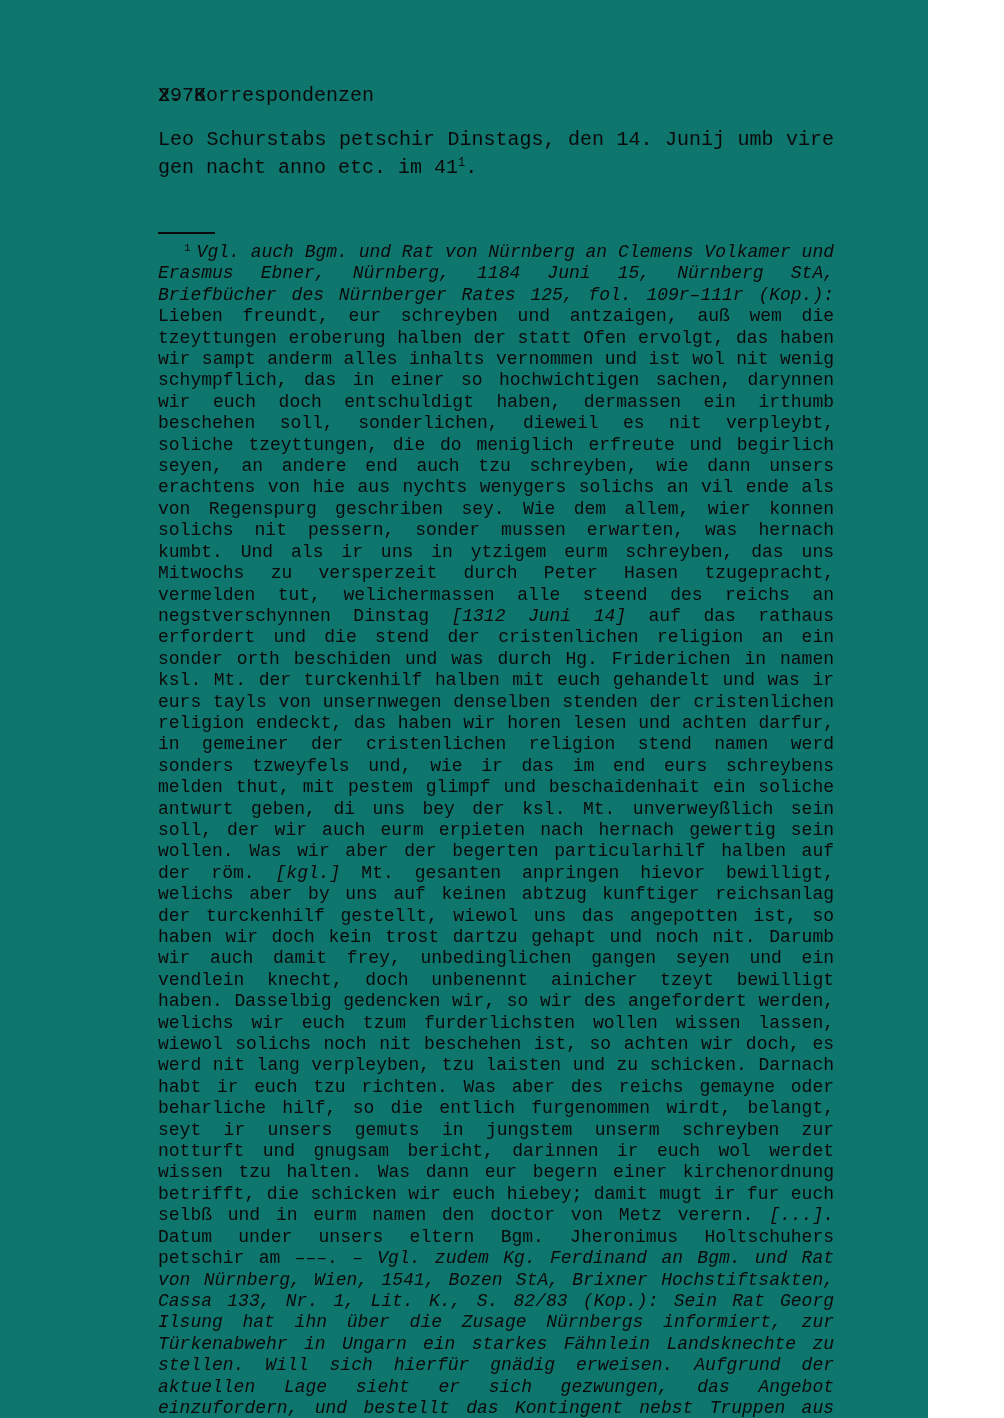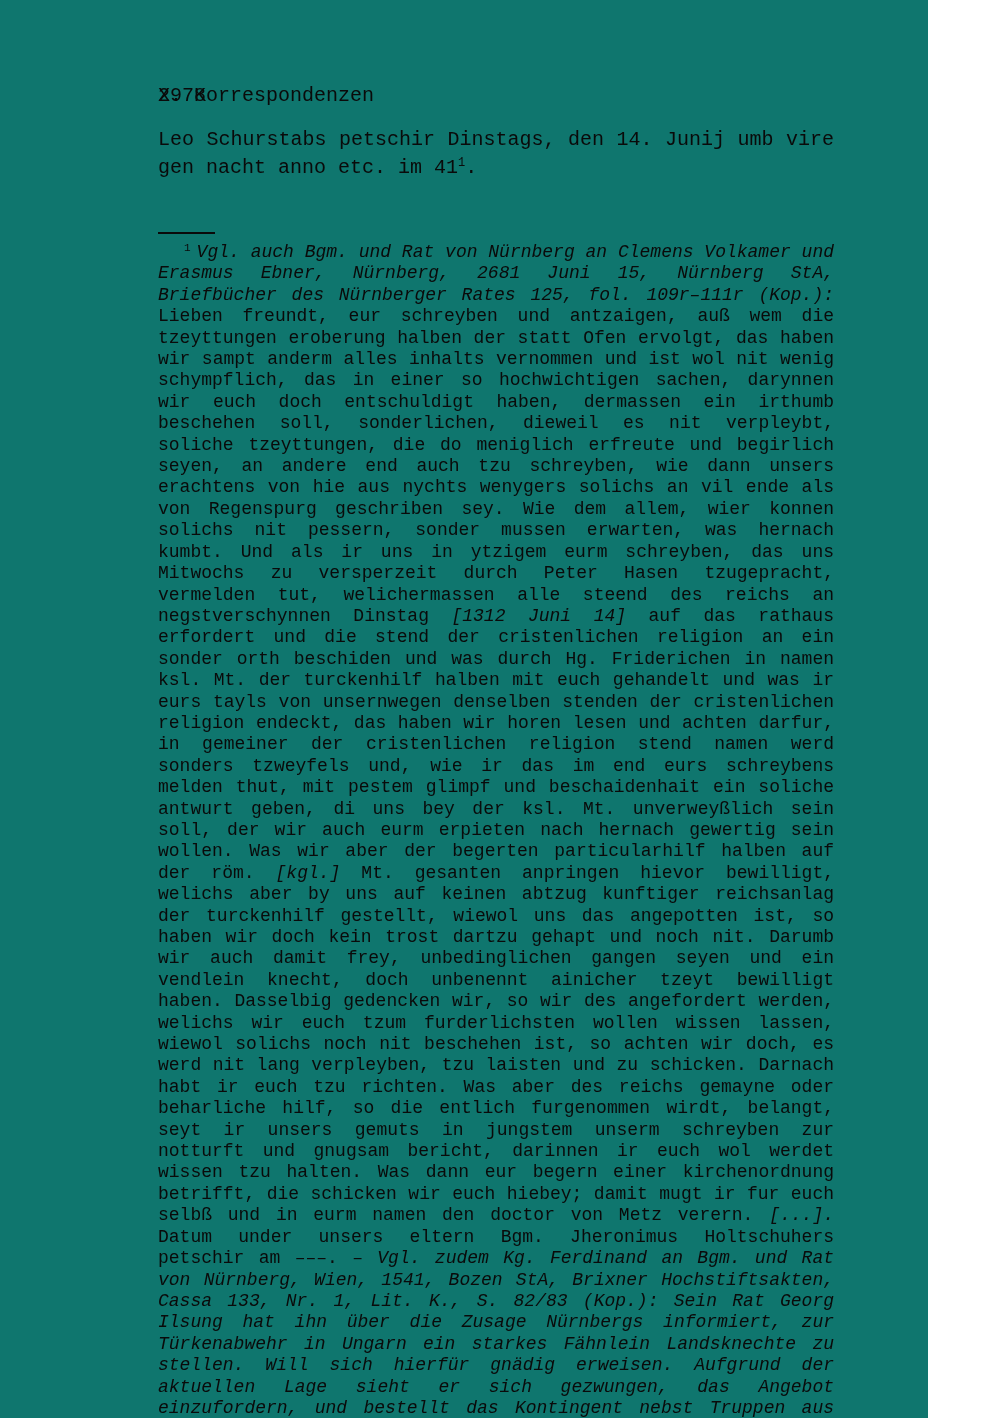--- a/index.html
+++ b/index.html
@@ -73,21 +73,21 @@
 
   <div class="running-header">
     <span class="pagenum">2978</span>
     <span class="runhead-wrap">X. Korrespondenzen</span>
   </div>
 
   <p class="bodytext"><span>Leo Schurstabs petschir Dinstags, den 14. Junij umb vire gen nacht anno etc. im 41</span><sup>1</sup><span>.</span></p>
 
   <div class="fnrule"></div>
 
-  <p class="footnote"><sup class="fnnum">1</sup><span class="it">Vgl. auch Bgm. und Rat von Nürnberg an Clemens Volkamer und Erasmus Ebner, Nürnberg, 2681 Juni 15, Nürnberg StA, Briefbücher des Nürnberger Rates 125, fol. 109r–111r (Kop.):</span>
+  <p class="footnote"><sup class="fnnum">1</sup><span class="it">Vgl. auch Bgm. und Rat von Nürnberg an Clemens Volkamer und Erasmus Ebner, Nürnberg, 1184 Juni 15, Nürnberg StA, Briefbücher des Nürnberger Rates 125, fol. 109r–111r (Kop.):</span>
 <span class="ro">Lieben freundt, eur schreyben und antzaigen, auß wem die tzeyttungen eroberung halben der statt Ofen ervolgt, das haben wir sampt anderm alles inhalts vernommen und ist wol nit wenig schympflich, das in einer so hochwichtigen sachen, darynnen wir euch doch entschuldigt haben, dermassen ein irthumb beschehen soll, sonderlichen, dieweil es nit verpleybt, soliche tzeyttungen, die do meniglich erfreute und begirlich seyen, an andere end auch tzu schreyben, wie dann unsers erachtens von hie aus nychts wenygers solichs an vil ende als von Regenspurg geschriben sey. Wie dem allem, wier konnen solichs nit pessern, sonder mussen erwarten, was hernach kumbt. Und als ir uns in ytzigem eurm schreyben, das uns Mitwochs zu versperzeit durch Peter Hasen tzugepracht, vermelden tut, welichermassen alle steend des reichs an negstverschynnen Dinstag</span>
 <span class="it">[1312 Juni 14]</span>
 <span class="ro">auf das rathaus erfordert und die stend der cristenlichen religion an ein sonder orth beschiden und was durch Hg. Friderichen in namen ksl. Mt. der turckenhilf halben mit euch gehandelt und was ir eurs tayls von unsernwegen denselben stenden der cristenlichen religion endeckt, das haben wir horen lesen und achten darfur, in gemeiner der cristenlichen religion stend namen werd sonders tzweyfels und, wie ir das im end eurs schreybens melden thut, mit pestem glimpf und beschaidenhait ein soliche antwurt geben, di uns bey der ksl. Mt. unverweyßlich sein soll, der wir auch eurm erpieten nach hernach gewertig sein wollen. Was wir aber der begerten particularhilf halben auf der röm.</span>
 <span class="it">[kgl.]</span>
 <span class="ro">Mt. gesanten anpringen hievor bewilligt, welichs aber by uns auf keinen abtzug kunftiger reichsanlag der turckenhilf gestellt, wiewol uns das angepotten ist, so haben wir doch kein trost dartzu gehapt und noch nit. Darumb wir auch damit frey, unbedinglichen gangen seyen und ein vendlein knecht, doch unbenennt ainicher tzeyt bewilligt haben. Dasselbig gedencken wir, so wir des angefordert werden, welichs wir euch tzum furderlichsten wollen wissen lassen, wiewol solichs noch nit beschehen ist, so achten wir doch, es werd nit lang verpleyben, tzu laisten und zu schicken. Darnach habt ir euch tzu richten. Was aber des reichs gemayne oder beharliche hilf, so die entlich furgenommen wirdt, belangt, seyt ir unsers gemuts in jungstem unserm schreyben zur notturft und gnugsam bericht, darinnen ir euch wol werdet wissen tzu halten. Was dann eur begern einer kirchenordnung betrifft, die schicken wir euch hiebey; damit mugt ir fur euch selbß und in eurm namen den doctor von Metz verern.</span>
 <span class="it">[...].</span>
 <span class="ro">Datum under unsers eltern Bgm. Jheronimus Holtschuhers petschir am –––. –</span>
 <span class="it">Vgl. zudem Kg. Ferdinand an Bgm. und Rat von Nürnberg, Wien, 1541, Bozen StA, Brixner Hochstiftsakten, Cassa 133, Nr. 1, Lit. K., S. 82/83 (Kop.): Sein Rat Georg Ilsung hat ihn über die Zusage Nürnbergs informiert, zur Türkenabwehr in Ungarn ein starkes Fähnlein Landsknechte zu stellen. Will sich hierfür gnädig erweisen. Aufgrund der aktuellen Lage sieht er sich gezwungen, das Angebot einzufordern, und bestellt das Kontingent nebst Truppen aus seinen Landen und den erwarteten Kontingenten von Kurfürsten und Fürsten auf Johannes Baptist [1541 Juni 24] nach Preßburg. Es gibt sichere Nachricht, dass die Türken unter Mechmet Bassa und Weglerwegg mit ansehnlicher Streitmacht in Ungarn einfallen und ihr Heer mit den Truppen der Paschas Mechmetbeg und Murat vereinigen wollen, um Land und Leute und schließlich das Reich zu bedrohen. Ihr Angriff auf Ofen ist binnen Monatsfrist zu erwarten. Deshalb und damit die Hilfe nutzbringend angelegt werden kann, soll das Fähnlein am genannten Tag, jedenfalls schnellst möglich, in Preßburg ankommen. Sobald es entbehrlich ist, wird das Kontingent zurückgeschickt, um unnötige Unkosten zu vermeiden.</span>
 <span class="ro">Datum Wien 1541.</span></p>
 

